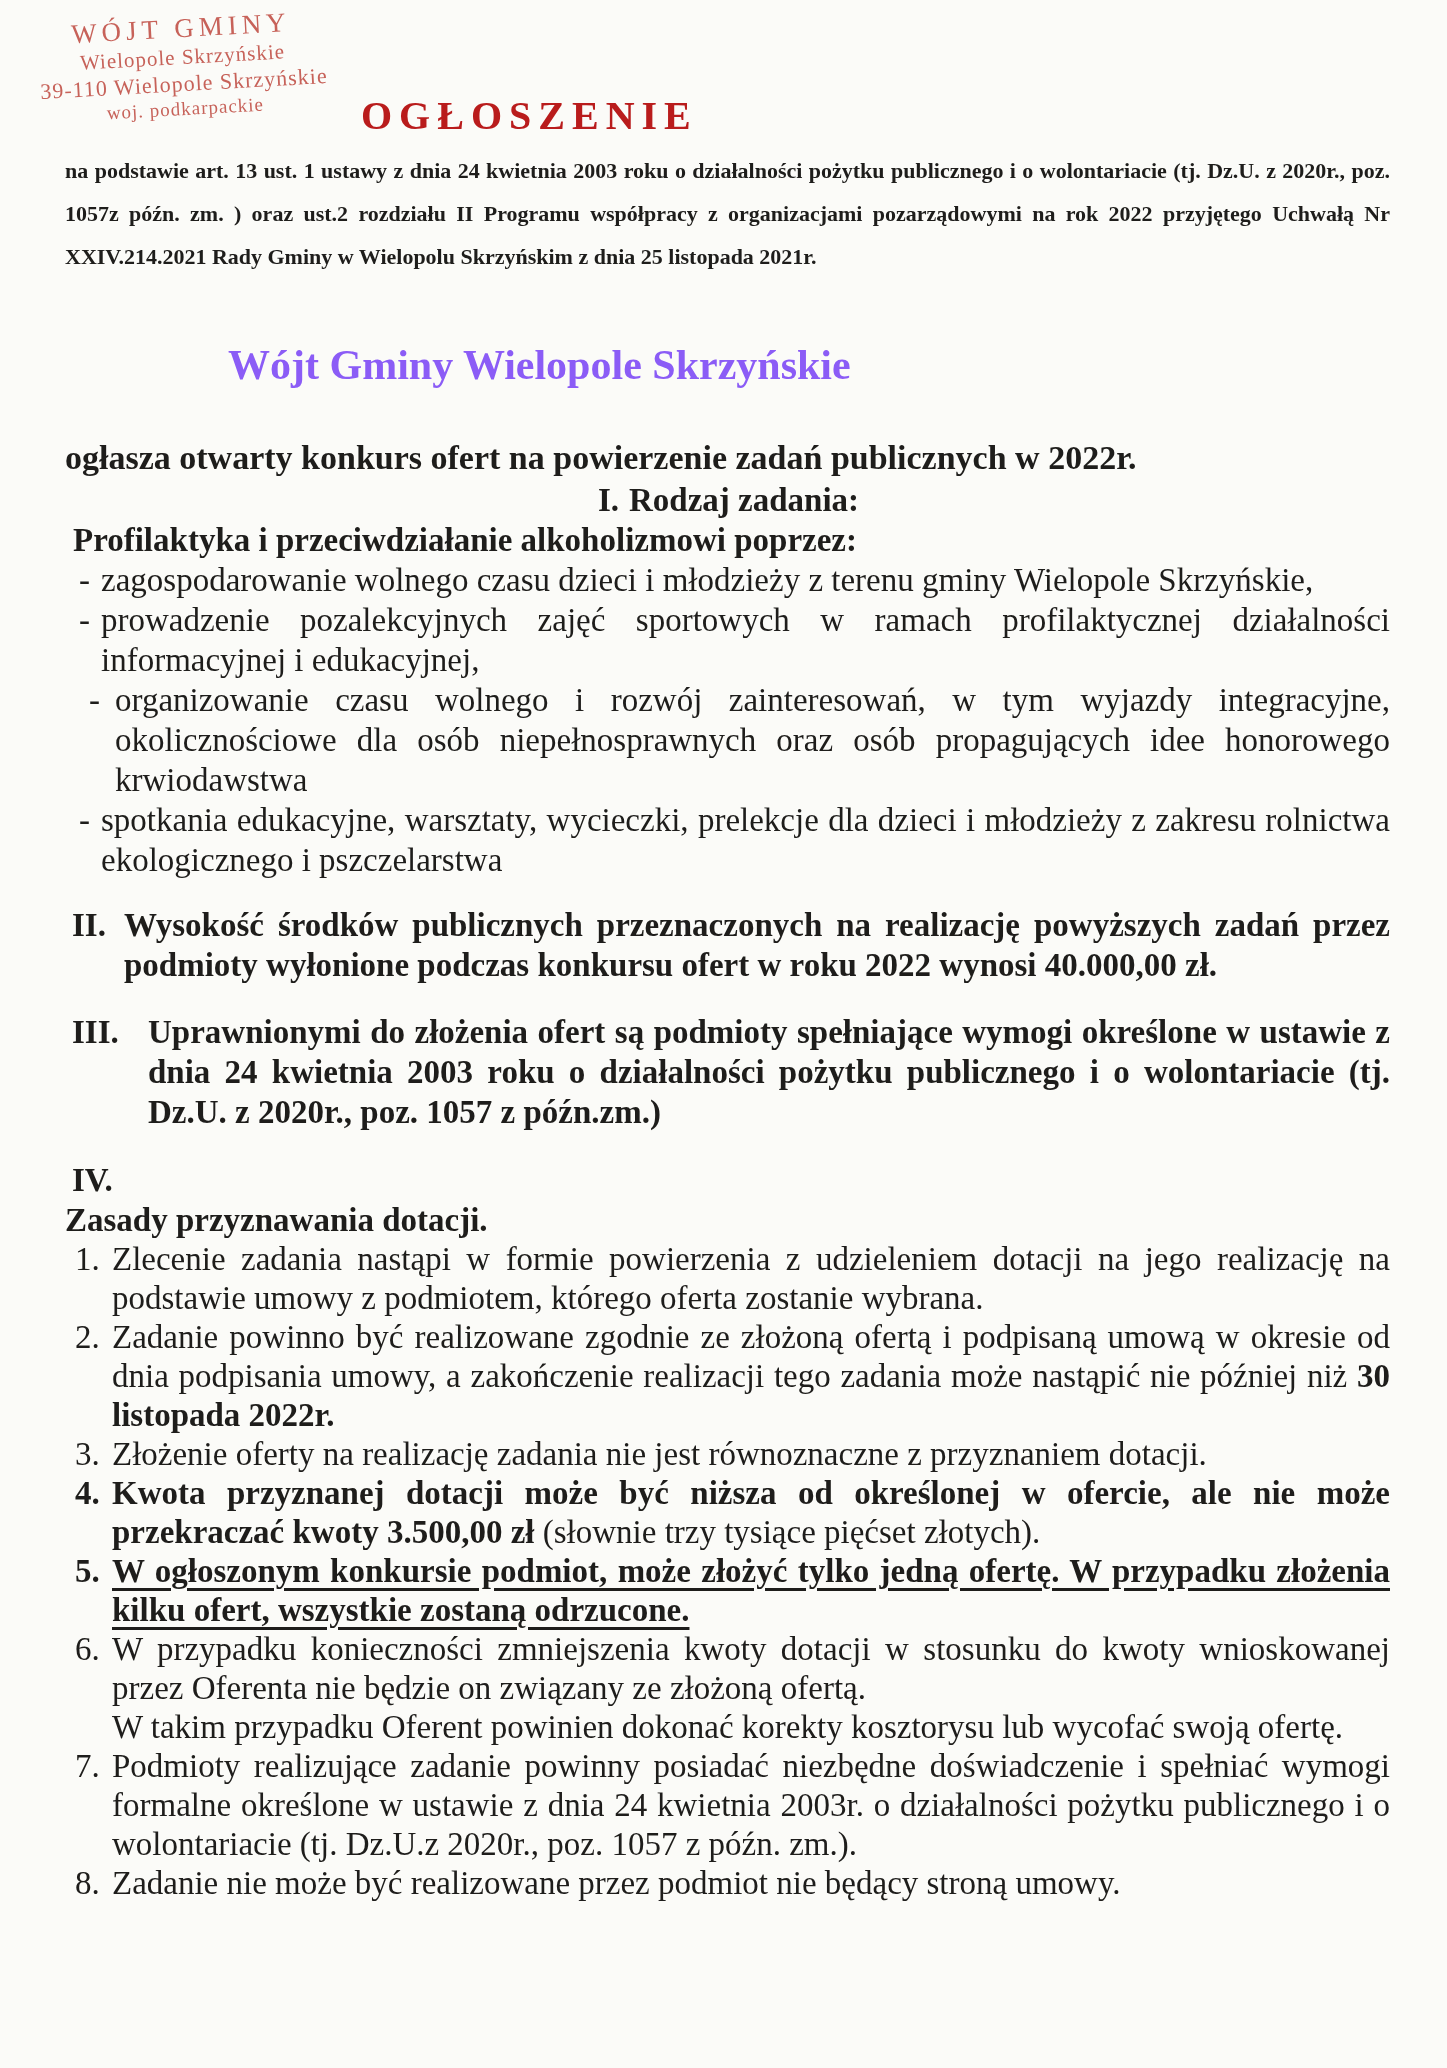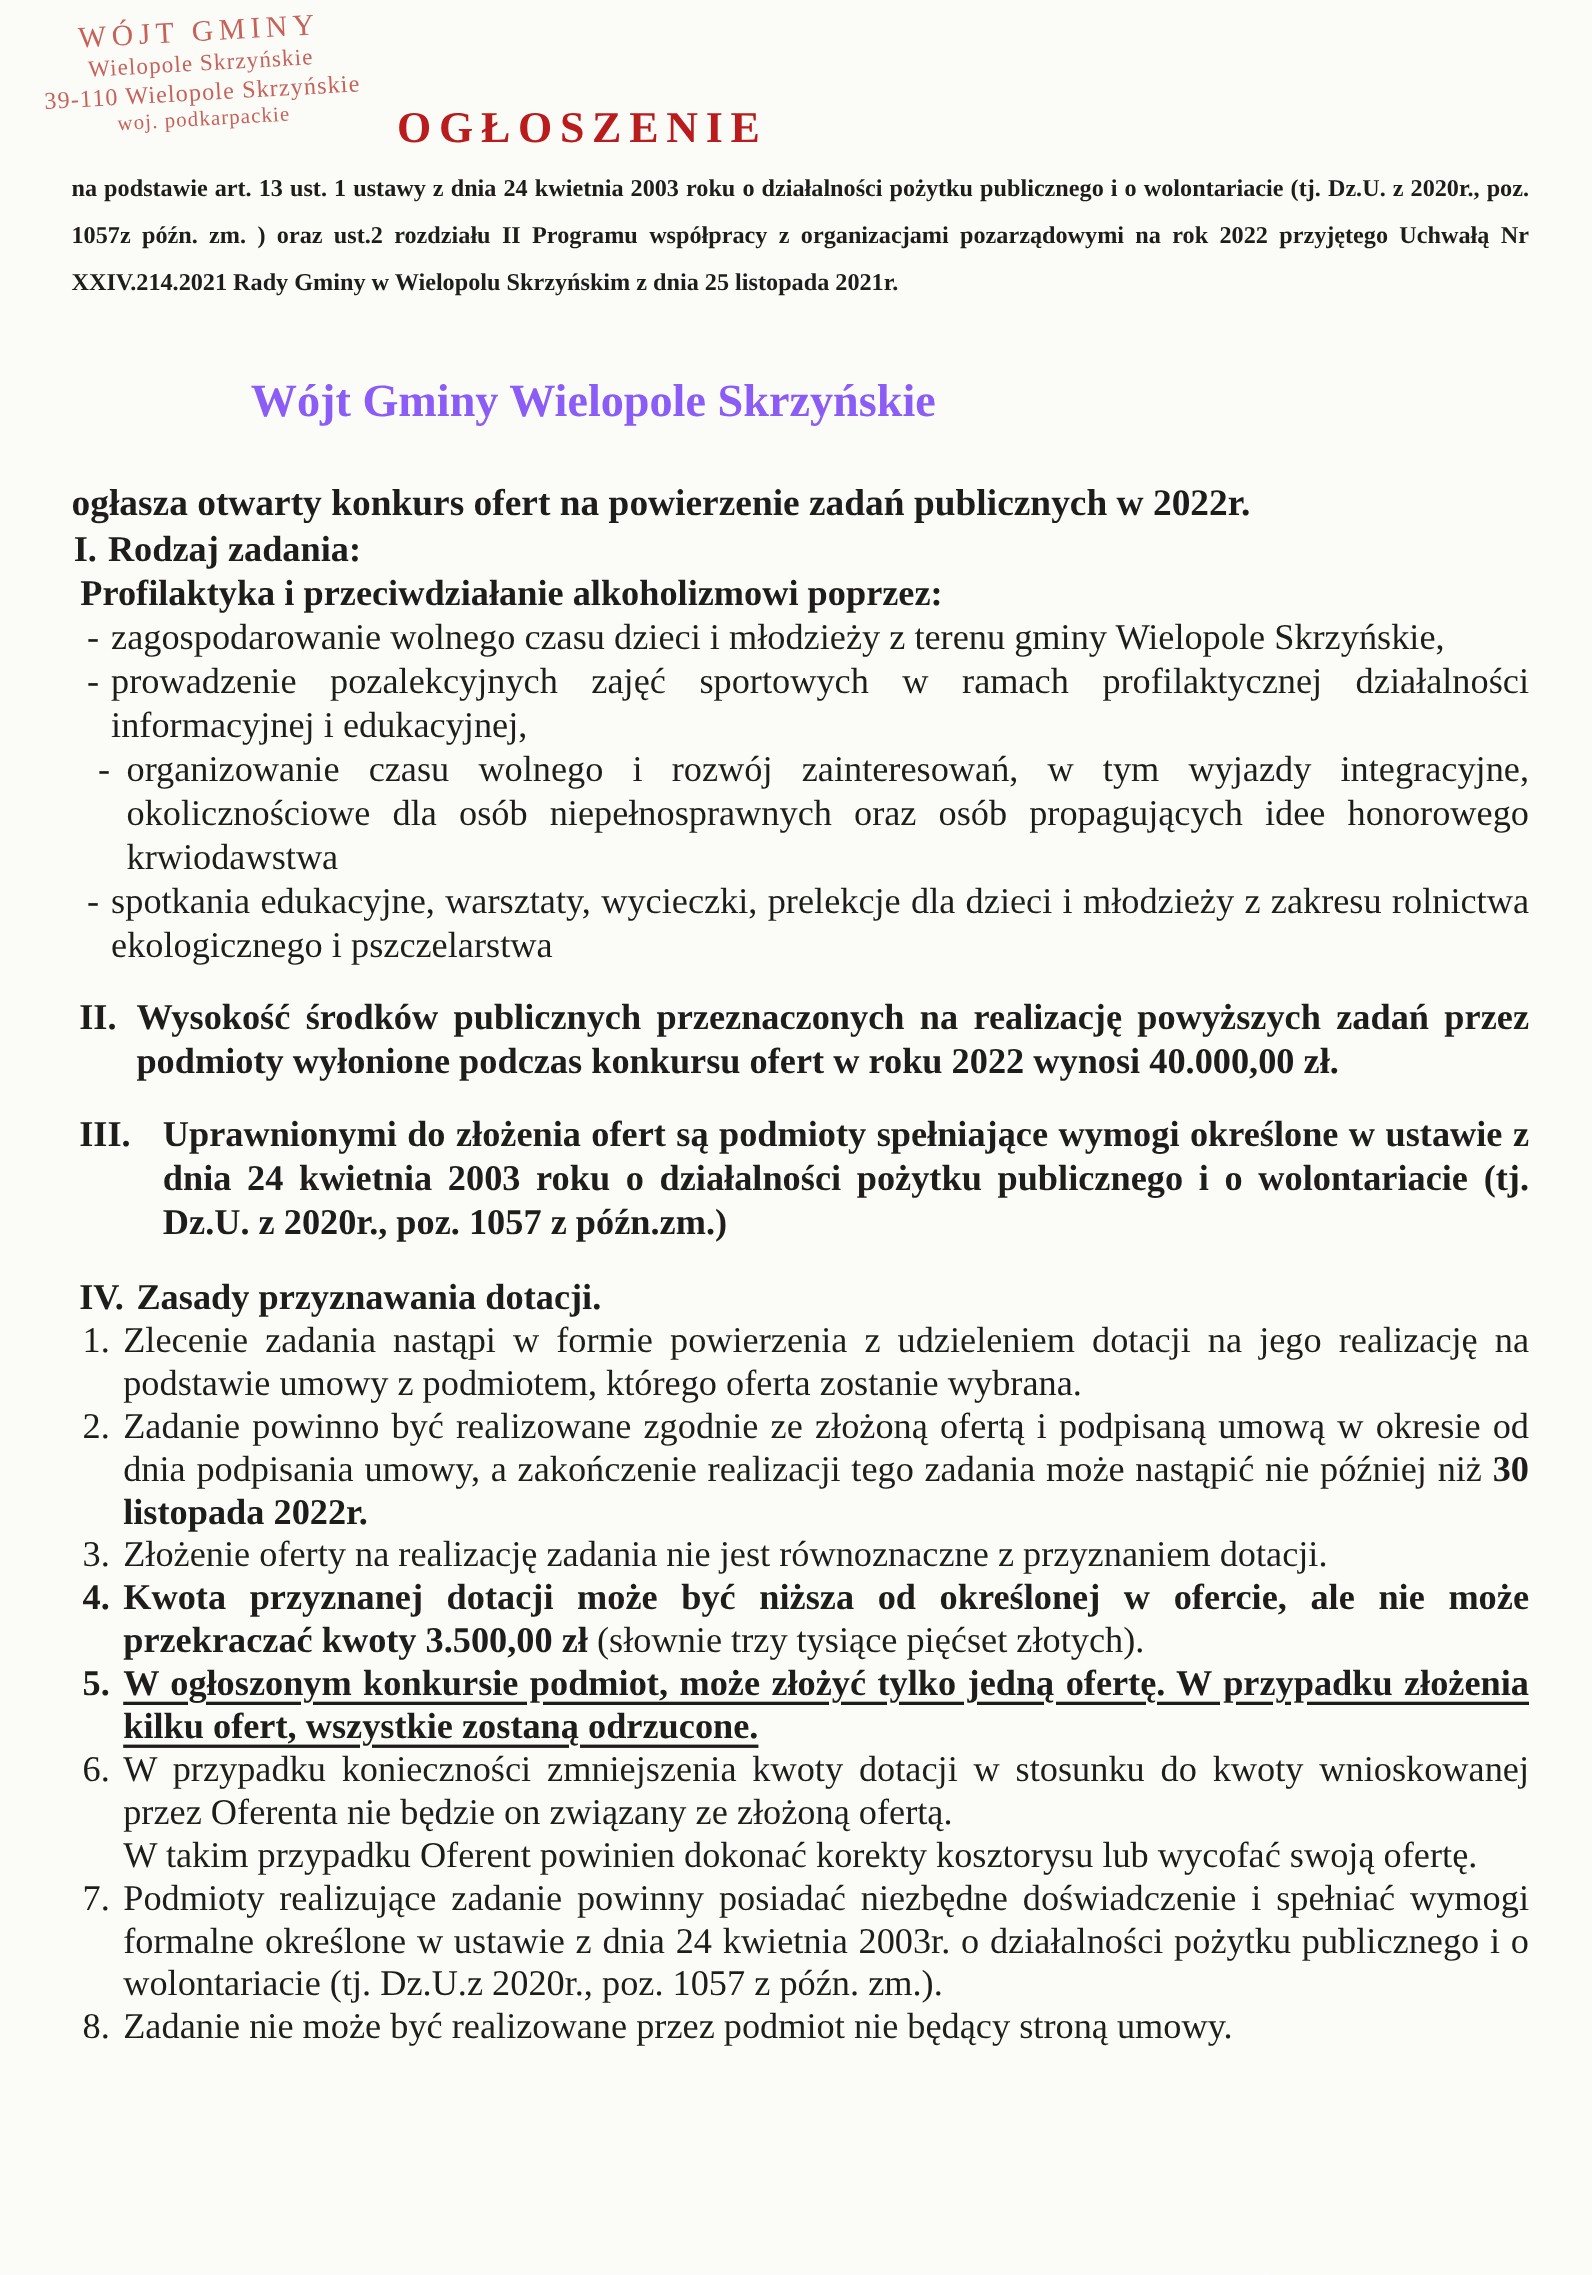--- a/index.html
+++ b/index.html
@@ -55,35 +55,35 @@
     line-height: 46px;
     font-weight: bold;
     color: #8b5cf6;
   }
   .subheading {
     margin: 50px 0 0 0;
     font-size: 34px;
     font-weight: bold;
     line-height: 40px;
   }
-  .s1-title { margin: 2px 0 0 2px; font-weight: bold; font-size: 33px; }
+  .s1-title { margin: 2px 0 0 2px; font-weight: bold; font-size: 33px; text-align: center; }
   .s1-title .inum { margin-right: 10px; }
   .s1-sub { margin: 0 0 0 8px; font-weight: bold; font-size: 33px; }
 
   .bullet { display: flex; }
   .bullet .dash { flex: none; width: 22px; padding-left: 14px; }
   .bullet .btext { flex: 1; text-align: justify; }
   .bullet.indent2 .dash { padding-left: 24px; width: 26px; }
 
   .sec { display: flex; justify-content: space-between; }
   .sec .secnum { flex: none; width: 52px; padding-left: 7px; font-weight: bold; }
   .sec .sectext { flex: 1; text-align: justify; }
   .sec2 { margin-top: 25px; }
   .sec3 { margin-top: 27px; gap: 24px; }
-  .sec4head { margin-top: 28px; }
+  .sec4head { margin-top: 28px; flex-direction: column; }
 
   .list { margin-top: 0; line-height: 39px; }
   .li { display: flex; }
   .li .num { flex: none; width: 37px; padding-left: 10px; }
   .li .litext { flex: 1; text-align: justify; }
   p, h1, h2, div { margin: 0; }
 </style>
 </head>
 <body>
 

